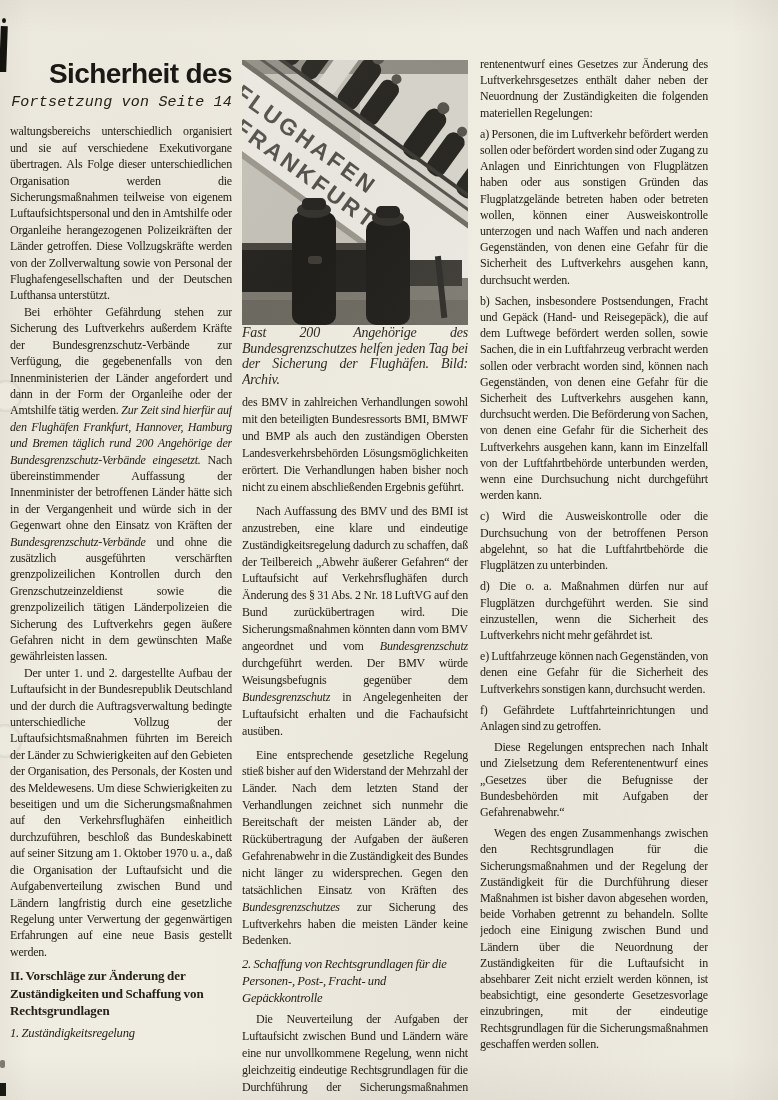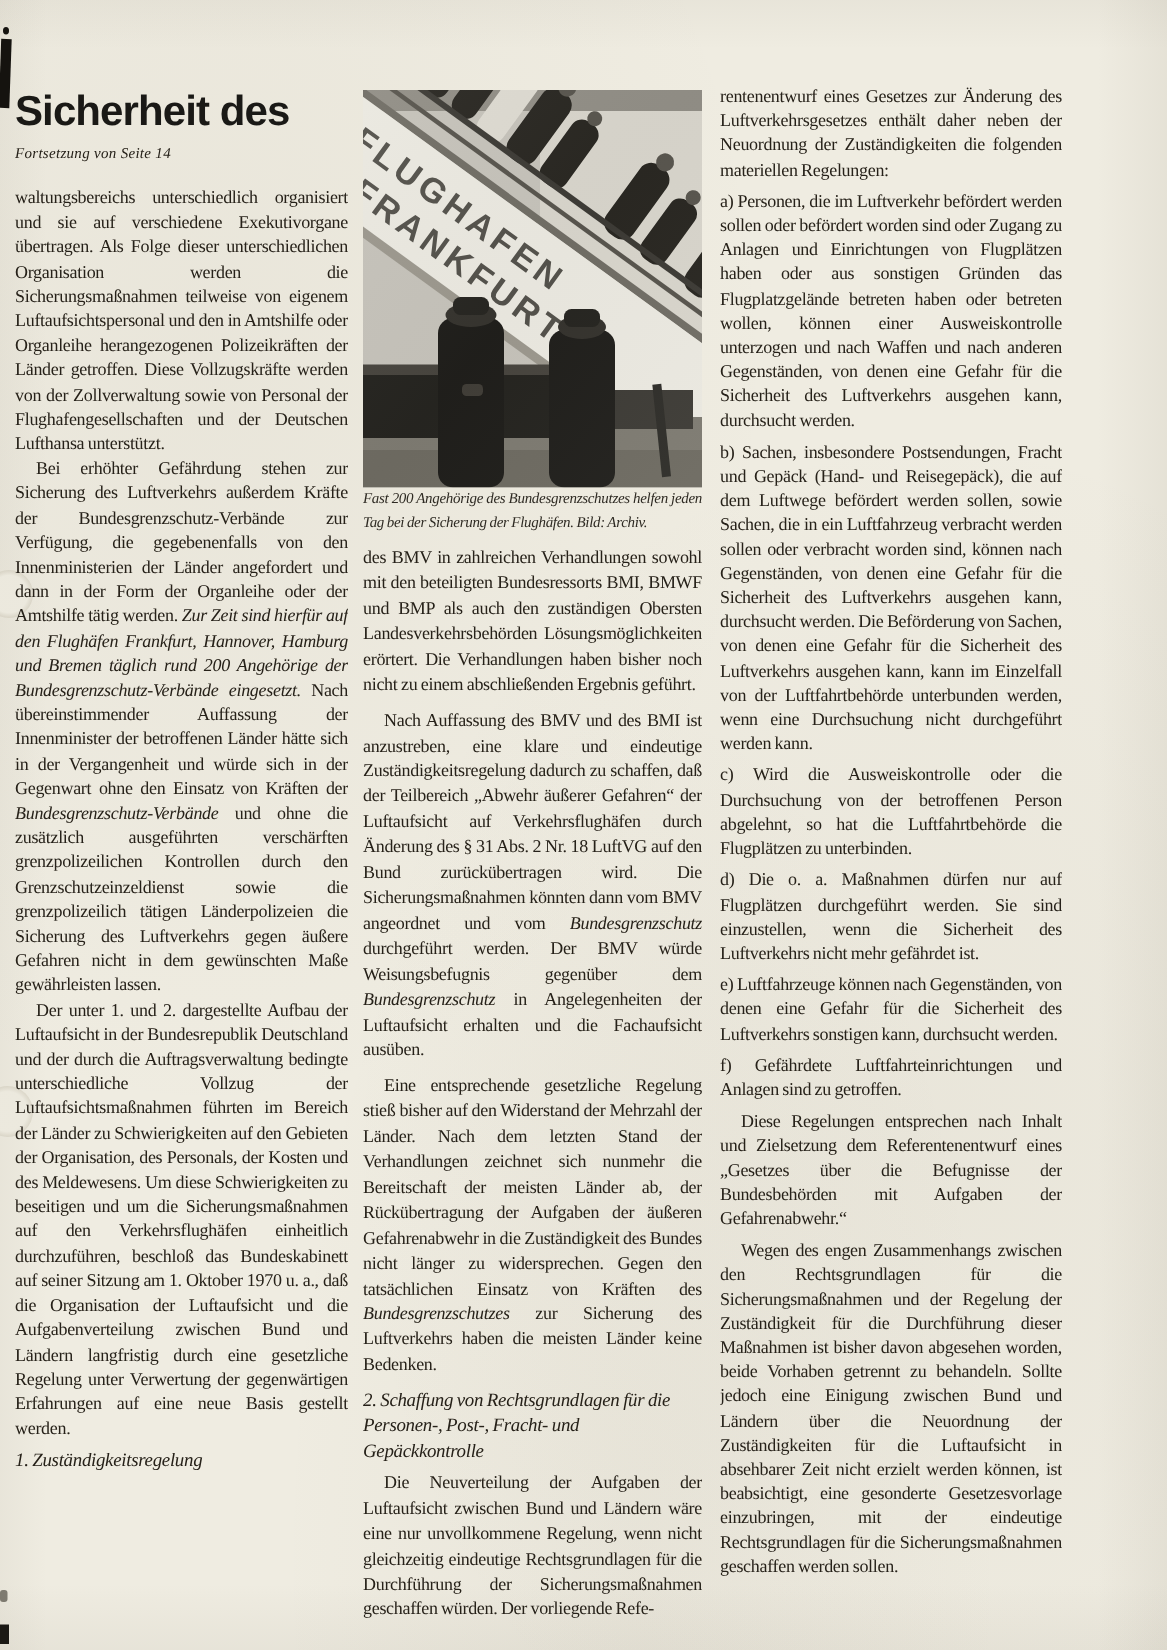--- a/index.html
+++ b/index.html
@@ -21,31 +21,31 @@
   #col1{left:10px;top:56px;width:222px;height:1039px;}
   #col2{left:242px;top:60px;width:226px;height:1035px;line-height:16.9px;}
   #col3{left:480px;top:56px;width:228px;height:1041px;line-height:16.2px;}
   .col p{margin:0;}
   .ind{text-indent:14px;}
   #col2 p{margin-bottom:7px;}
   #col3 p{margin-bottom:5px;}
   .it{font-style:italic;}
   
   .title{font-family:"Liberation Sans",sans-serif;font-weight:bold;color:#1a1916;
-         font-size:28px;line-height:31px;text-align:left;letter-spacing:-0.6px;
+         font-size:28px;line-height:31px;text-align:right;letter-spacing:-0.6px;
          word-spacing:normal;margin:2px 0 6px 0;}
-  .subtitle{font-style:italic;font-size:10px;text-align:left;letter-spacing:0.2px;
-            word-spacing:normal;margin:0 0 12px 0;}
+  .subtitle{font-style:italic;font-size:15px;text-align:right;letter-spacing:0.2px;
+            word-spacing:normal;margin:0 0 12px 0;font-family:Liberation Mono, monospace;}
   
   .h-italic{font-style:italic;font-size:12.6px;margin:5px 0 4px 0 !important;text-align:left;text-indent:0;}
   .h-bold{font-weight:bold;font-size:13px;line-height:17.5px;margin:7px 0 4px 0 !important;
           text-align:left;letter-spacing:-0.1px;}
   
   .photo{width:226px;height:265px;background:#c7c4bc;position:relative;overflow:hidden;}
-  .caption{font-style:italic;font-size:10px;line-height:15.6px;margin:8px 0 9px 0;color:#2e2a23;}
+  .caption{font-style:italic;font-size:14px;line-height:15.6px;margin:8px 0 9px 0;color:#2e2a23;}
   
   .artifact-corner{position:absolute;left:0;top:26px;width:7px;height:46px;background:#15130f;transform:rotate(2deg);}
   .artifact-dot{position:absolute;left:2px;top:18px;width:4px;height:5px;background:#15130f;border-radius:50%;}
   .punch{position:absolute;border-radius:50%;
          background:radial-gradient(circle, rgba(236,233,222,0.95) 55%, rgba(150,140,115,0.25) 75%, transparent 78%);}
   .punch1{left:-10px;top:380px;width:32px;height:32px;}
   .punch2{left:-12px;top:724px;width:34px;height:34px;}
   .mark-bottom{position:absolute;left:0;top:1083px;width:6px;height:13px;background:#1b1914;}
   .mark-mid{position:absolute;left:0;top:1060px;width:5px;height:8px;background:rgba(40,36,28,0.55);border-radius:2px;}
 </style>
@@ -63,20 +63,21 @@
 
   <div class="col" id="col1">
     <div class="title">
       <div>Sicherheit des</div>
     </div>
     <div class="subtitle">Fortsetzung von Seite 14</div>
 
     <p><span>waltungsbereichs unterschiedlich organisiert und sie auf verschiedene Exekutivorgane übertragen. Als Folge dieser unterschiedlichen Organisation werden die Sicherungsmaßnahmen teilweise von eigenem Luftaufsichtspersonal und den in Amtshilfe oder Organleihe herangezogenen Polizeikräften der Länder getroffen. Diese Vollzugskräfte werden von der Zollverwaltung sowie von Personal der Flughafengesellschaften und der Deutschen Lufthansa unterstützt.</span></p>
     <p class="ind"><span>Bei erhöhter Gefährdung stehen zur Sicherung des Luftverkehrs außerdem Kräfte der Bundesgrenzschutz-Verbände zur Verfügung, die gegebenenfalls von den Innenministerien der Länder angefordert und dann in der Form der Organleihe oder der Amtshilfe tätig werden. </span><span class="it">Zur Zeit sind hierfür auf den Flughäfen Frankfurt, Hannover, Hamburg und Bremen täglich rund 200 Angehörige der Bundesgrenzschutz-Verbände eingesetzt.</span><span> Nach übereinstimmender Auffassung der Innenminister der betroffenen Länder hätte sich in der Vergangenheit und würde sich in der Gegenwart ohne den Einsatz von Kräften der </span><span class="it">Bundesgrenzschutz-Verbände</span><span> und ohne die zusätzlich ausgeführten verschärften grenzpolizeilichen Kontrollen durch den Grenzschutzeinzeldienst sowie die grenzpolizeilich tätigen Länderpolizeien die Sicherung des Luftverkehrs gegen äußere Gefahren nicht in dem gewünschten Maße gewährleisten lassen.</span></p>
     <p class="ind"><span>Der unter 1. und 2. dargestellte Aufbau der Luftaufsicht in der Bundesrepublik Deutschland und der durch die Auftragsverwaltung bedingte unterschiedliche Vollzug der Luftaufsichtsmaßnahmen führten im Bereich der Länder zu Schwierigkeiten auf den Gebieten der Organisation, des Personals, der Kosten und des Meldewesens. Um diese Schwierigkeiten zu beseitigen und um die Sicherungsmaßnahmen auf den Verkehrsflughäfen einheitlich durchzuführen, beschloß das Bundeskabinett auf seiner Sitzung am 1. Oktober 1970 u. a., daß die Organisation der Luftaufsicht und die Aufgabenverteilung zwischen Bund und Ländern langfristig durch eine gesetzliche Regelung unter Verwertung der gegenwärtigen Erfahrungen auf eine neue Basis gestellt werden.</span></p>
+    <p class="h-bold">II. Vorschläge zur Änderung der Zuständigkeiten und Schaffung von Rechtsgrundlagen</p>
     <p class="h-italic">1. Zuständigkeitsregelung</p>
 
   </div>
 
   <div class="col" id="col2">
     <div class="photo">
       <svg width="226" height="265" viewBox="0 0 226 265" xmlns="http://www.w3.org/2000/svg">
 
         <rect x="0" y="0" width="226" height="265" fill="#c4c1b9"></rect>
         <rect x="118" y="0" width="108" height="210" fill="#d7d4cb"></rect>

